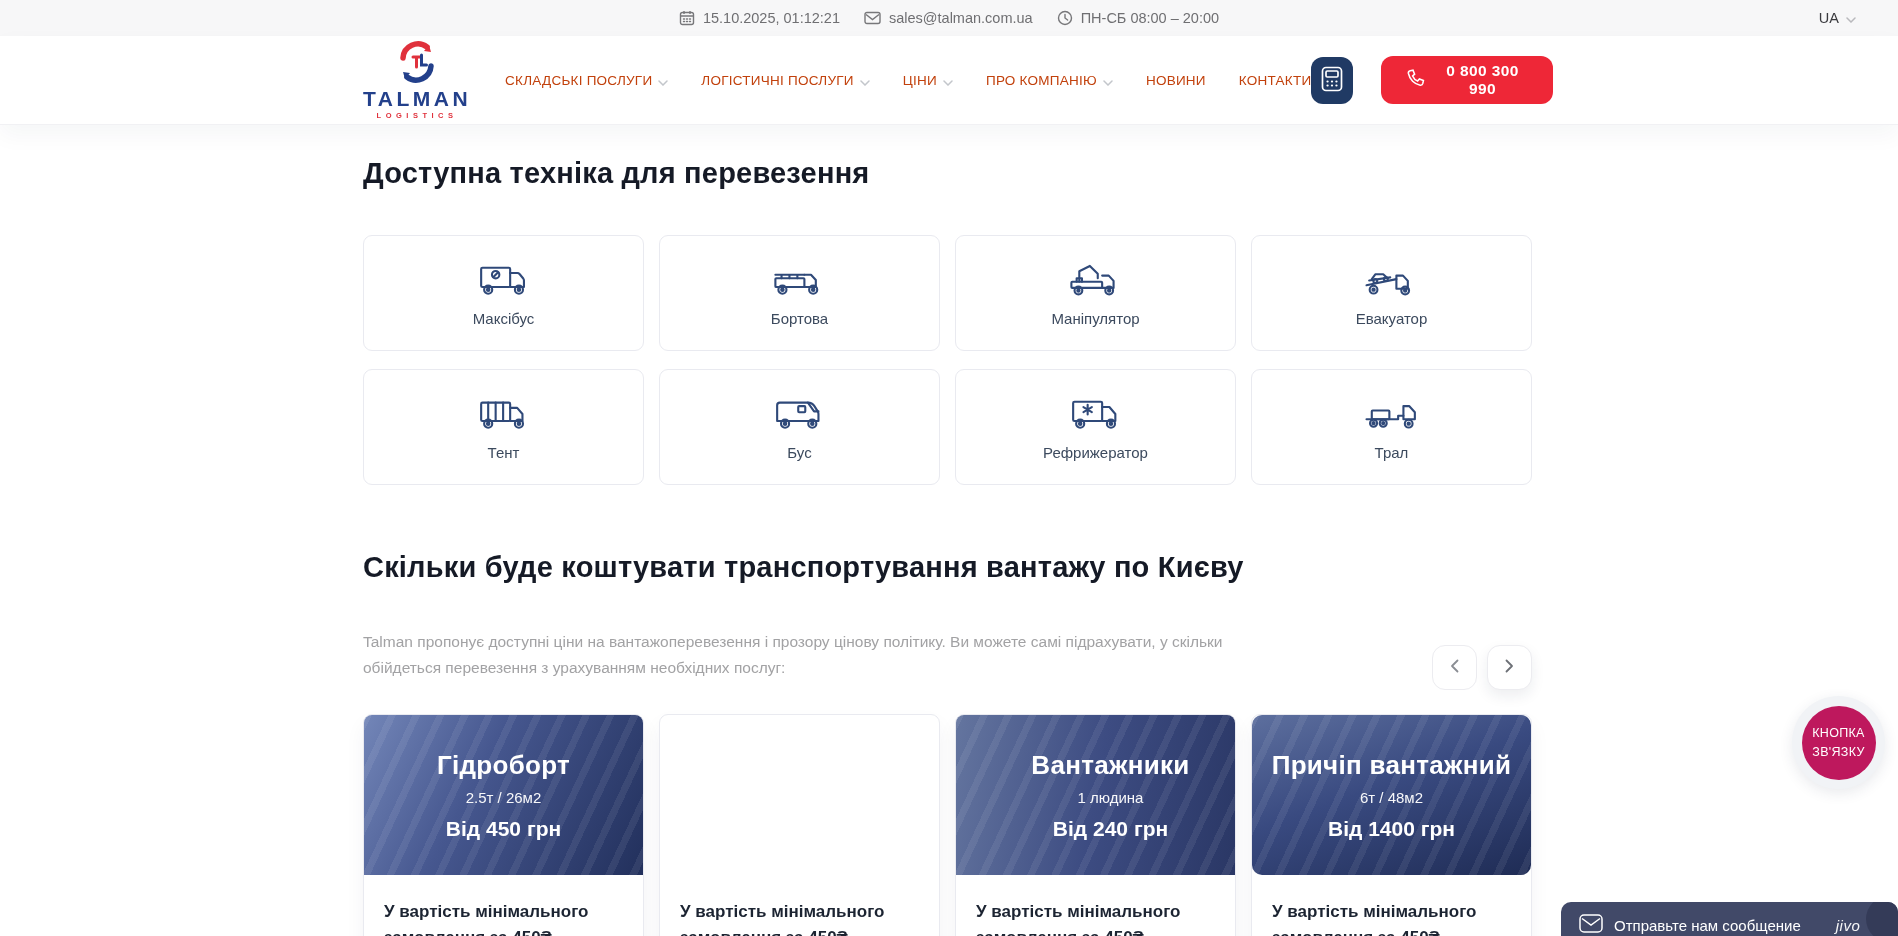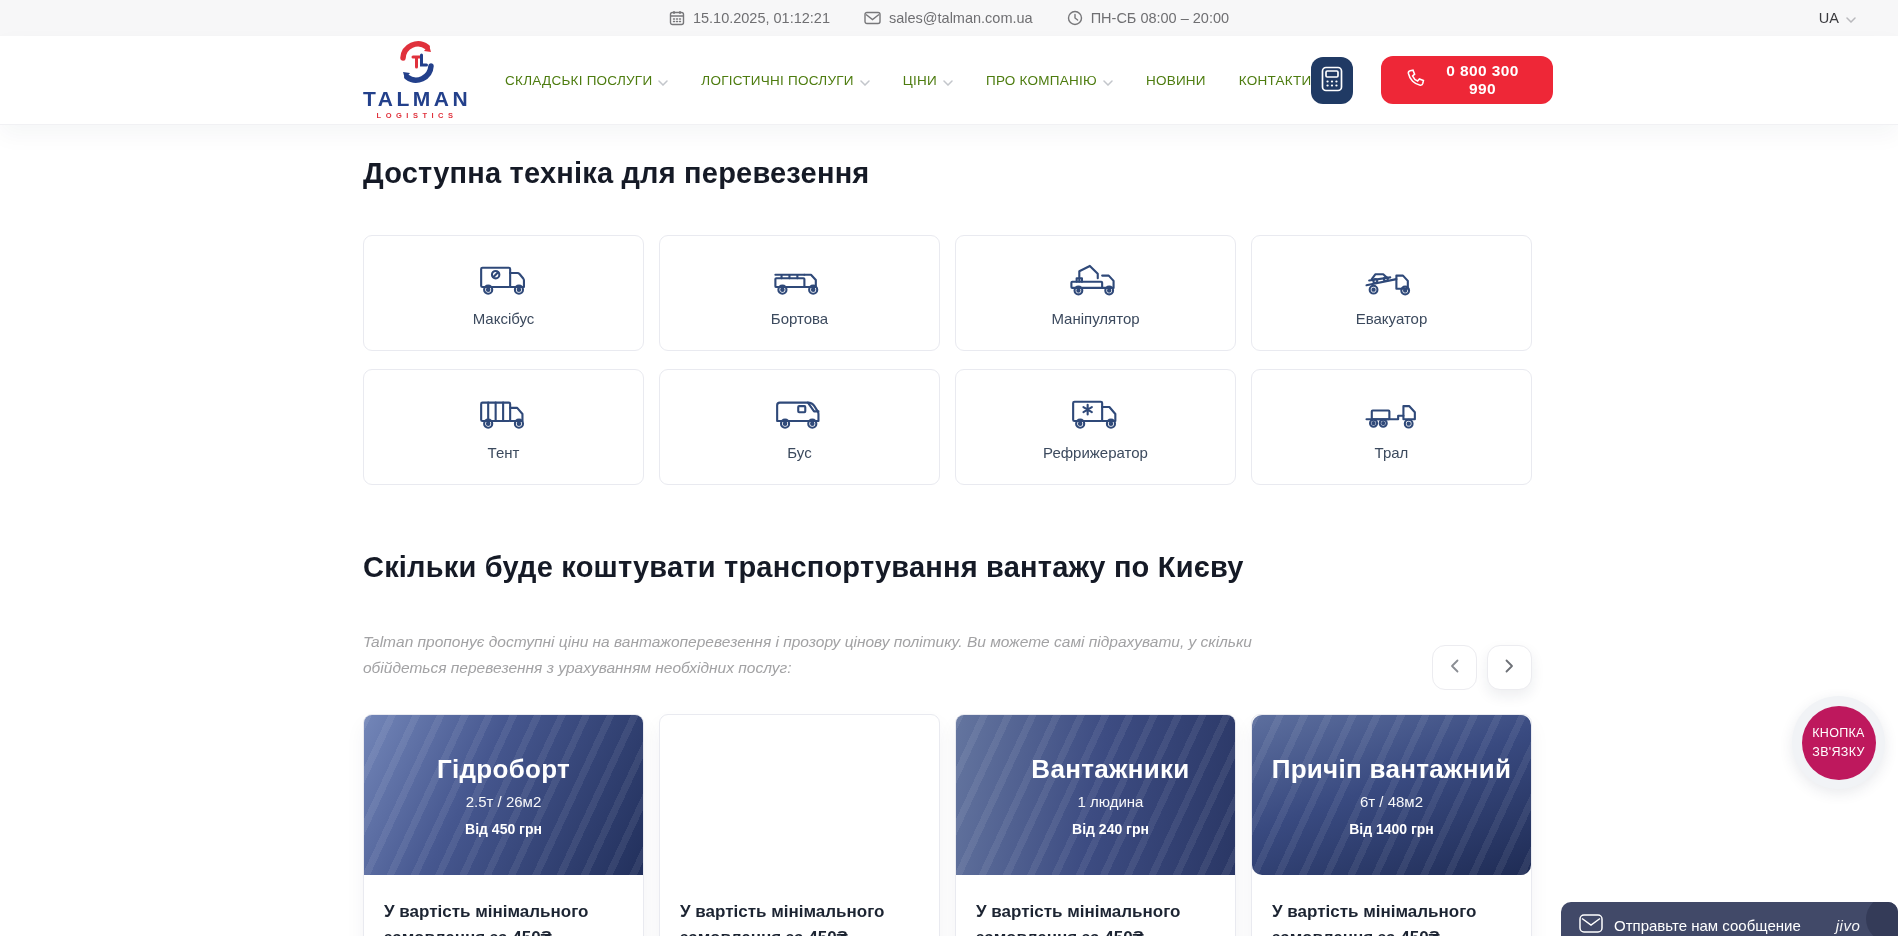--- a/index.html
+++ b/index.html
@@ -1,44 +1,44 @@
 <!DOCTYPE html>
 <html lang="uk"><head>
 <meta charset="utf-8">
 <style>
   * { margin:0; padding:0; box-sizing:border-box; }
   html,body { width:1898px; height:936px; }
   body { font-family:"Liberation Sans", sans-serif; background:#ffffff; position:relative; overflow:hidden; }
 
   
-  .topbar { height:36px; background:#f7f7f8; display:flex; align-items:center; justify-content:center; gap:34px; position:relative; color:#6f6f72; font-size:14.5px; }
+  .topbar { height:36px; background:#f7f7f8; display:flex; align-items:center; justify-content:center; gap:24px; position:relative; color:#6f6f72; font-size:14.5px; }
   .tb-item { display:flex; align-items:center; gap:8px; }
   .tb-item svg { display:block; }
   .lang { position:absolute; right:42px; top:0; height:36px; display:flex; align-items:center; gap:7px; cursor:pointer; color:#3a3a3e; }
   .flag { width:21px; height:14px; border-radius:2px; overflow:hidden; display:block; }
   .flag .b { height:7px; background:#4ba3ec; }
   .flag .y { height:7px; background:#ffd948; }
 
   
   .header { height:89px; background:#ffffff; border-bottom:1px solid #f1f1f4; box-shadow:0 10px 22px rgba(25,39,77,0.045); display:flex; align-items:center; padding:0 345px 0 363px; position:relative; z-index:5; }
   .logo { display:flex; flex-direction:column; align-items:center; cursor:pointer; line-height:1; }
   .logo-word { font-weight:800; font-size:21px; letter-spacing:3.5px; color:#23408b; margin-top:2px; }
   .logo-sub { font-weight:700; font-size:7.5px; letter-spacing:4.5px; color:#e0313c; margin-top:3px; }
   .nav { display:flex; align-items:center; gap:33px; margin-left:34px; }
-  .nav-item { display:flex; align-items:center; gap:6px; font-size:13.5px; letter-spacing:.25px; color:#4d7c0f; cursor:pointer; white-space:nowrap; }
+  .nav-item { display:flex; align-items:center; gap:6px; font-size:13.5px; letter-spacing:.25px; color:#c2410c; cursor:pointer; white-space:nowrap; }
   .nav-item .chev { margin-top:2px; }
   .hdr-spacer { flex:1; }
   .calc-btn { width:47px; height:47px; border-radius:12px; background:#203a64; display:flex; align-items:center; justify-content:center; cursor:pointer; border:none; }
   .phone-btn { margin-left:28px; height:48px; padding:16px 26px; border-radius:12px; background:#ee2737; color:#fff; font-weight:700; font-size:15.5px; display:flex; align-items:center; gap:12px; cursor:pointer; border:none; letter-spacing:.4px; }
 
   
   .sec-title { position:absolute; left:363px; font-size:29px; font-weight:700; color:#151a26; letter-spacing:.2px; }
   #vehicles-title { top:157px; }
   #pricing-title { top:551px; }
-  .sec-desc { position:absolute; left:363px; top:629px; width:930px; font-size:15.5px; line-height:1.65; color:#a2a2a4;font-style:italic; }
+  .sec-desc { position:absolute; left:363px; top:629px; width:930px; font-size:15.5px; line-height:1.65; color:#a2a2a4; }
 
   
   .veh-grid { position:absolute; left:363px; top:235px; display:grid; grid-template-columns:repeat(4,281px); grid-auto-rows:116px; gap:18px 15px; }
   .veh-card { background:#fff; border:1px solid #e9eaf0; border-radius:9px; display:flex; flex-direction:column; align-items:center; justify-content:center; cursor:pointer; }
   .veh-card svg { display:block; }
   .veh-label { margin-top:9px; font-size:15px; color:#3c4a5e; }
 
   
   .arrows { position:absolute; left:1432px; top:645px; display:flex; gap:10px; }
   .arrow-btn { width:45px; height:45px; border-radius:13px; border:1px solid #ececf0; background:#fff; display:flex; align-items:center; justify-content:center; cursor:pointer; }
@@ -49,21 +49,21 @@
   .price-card { border-radius:9px; overflow:hidden; background:#fff; border:1px solid #e9eaf0; box-shadow:0 10px 20px rgba(25,39,77,0.05); }
   .pc-media { height:160px; position:relative; display:flex; flex-direction:column; align-items:center; justify-content:center; color:#fff; text-align:center; }
   .pc-media.m1 { background:linear-gradient(118deg,#7386b8 0%,#46578f 40%,#22305c 100%); }
   .pc-media.m2 { background:linear-gradient(145deg,#8violet 0,#fff 0),linear-gradient(145deg,#7e90bd 0%,#4a5b92 55%,#273461 100%); }
   .pc-media.m3 { background:linear-gradient(100deg,#64759f 0%,#3d4c82 50%,#2a3765 100%);padding-left:30px; }
   .pc-media.m4 { background:linear-gradient(160deg,#5d6f9e 0%,#394a80 45%,#1f2c55 100%);border-radius:10px; }
   .pc-media::before { content:""; position:absolute; inset:0; background:repeating-linear-gradient(115deg, rgba(255,255,255,0.07) 0 7px, rgba(255,255,255,0) 7px 22px); }
   .pc-media > * { position:relative; }
   .pc-name { font-size:26px; font-weight:700; letter-spacing:.3px; }
   .pc-spec { font-size:15px; margin-top:8px; font-weight:400; opacity:.96; }
-  .pc-price { font-size:14px; font-weight:700; margin-top:11px; }
+  .pc-price { font-size:21px; font-weight:700; margin-top:11px; }
   .pc-body { padding:24px 20px; }
   .pc-includes { font-size:17px; font-weight:700; color:#1c2432; line-height:1.5; }
 
   
   .callback { position:absolute; left:1792px; top:696px; width:93px; height:93px; border-radius:50%; background:#f1f3f6; display:flex; align-items:center; justify-content:center; cursor:pointer; box-shadow:0 4px 14px rgba(40,50,80,0.10); }
   .callback-inner { width:74px; height:74px; border-radius:50%; background:#be185d; color:#fff; display:flex; flex-direction:column; align-items:center; justify-content:center; font-size:12.5px; letter-spacing:.3px; line-height:1.45; text-align:center; }
   .jivo { position:absolute; right:0; bottom:0; width:337px; height:34px; background:#414968; border-radius:10px 10px 0 0; display:flex; align-items:center; padding:12px 14px 0 18px; gap:11px; color:#fff; cursor:pointer; overflow:hidden; }
   .jivo::after { content:""; position:absolute; right:-14px; top:-6px; width:46px; height:46px; border-radius:50%; background:#343b58; }
   .jivo-text { font-size:15px; }
   .jivo-brand { margin-left:24px; font-size:15px; font-weight:400; letter-spacing:.5px; opacity:.95; position:relative; z-index:1;font-style:italic; }

